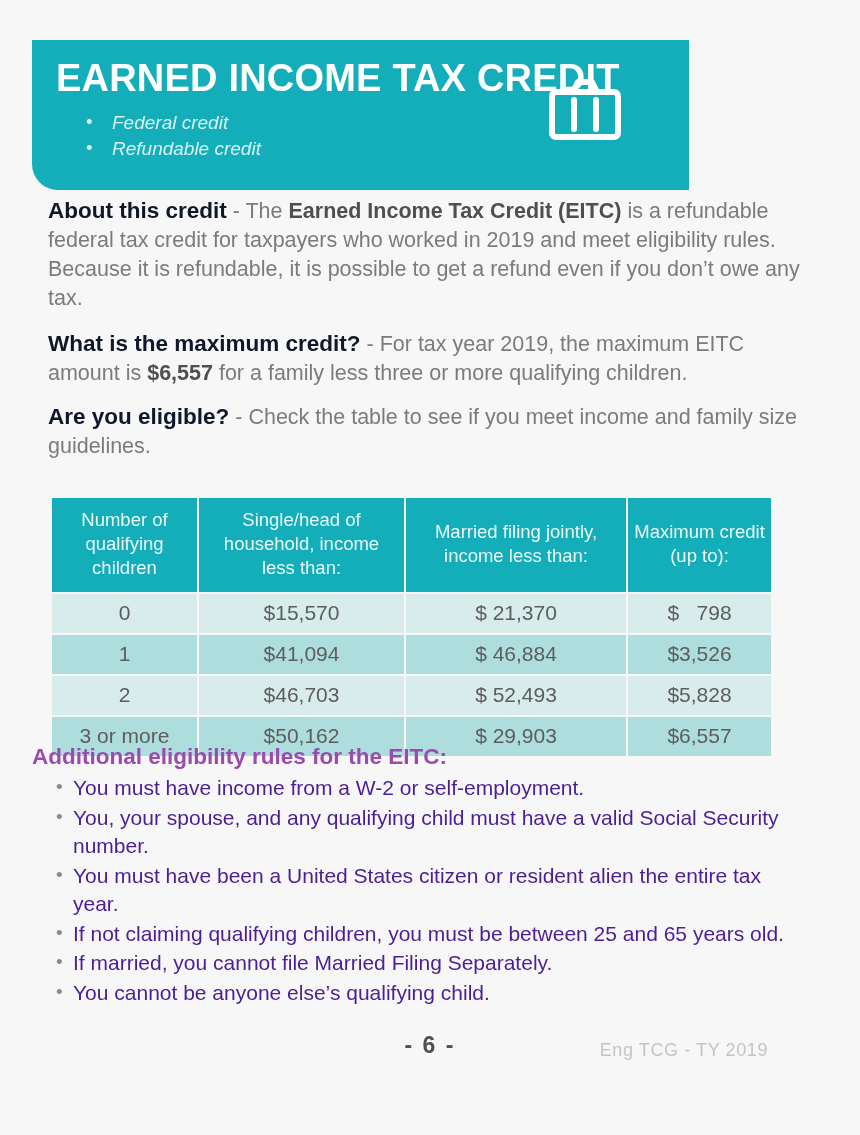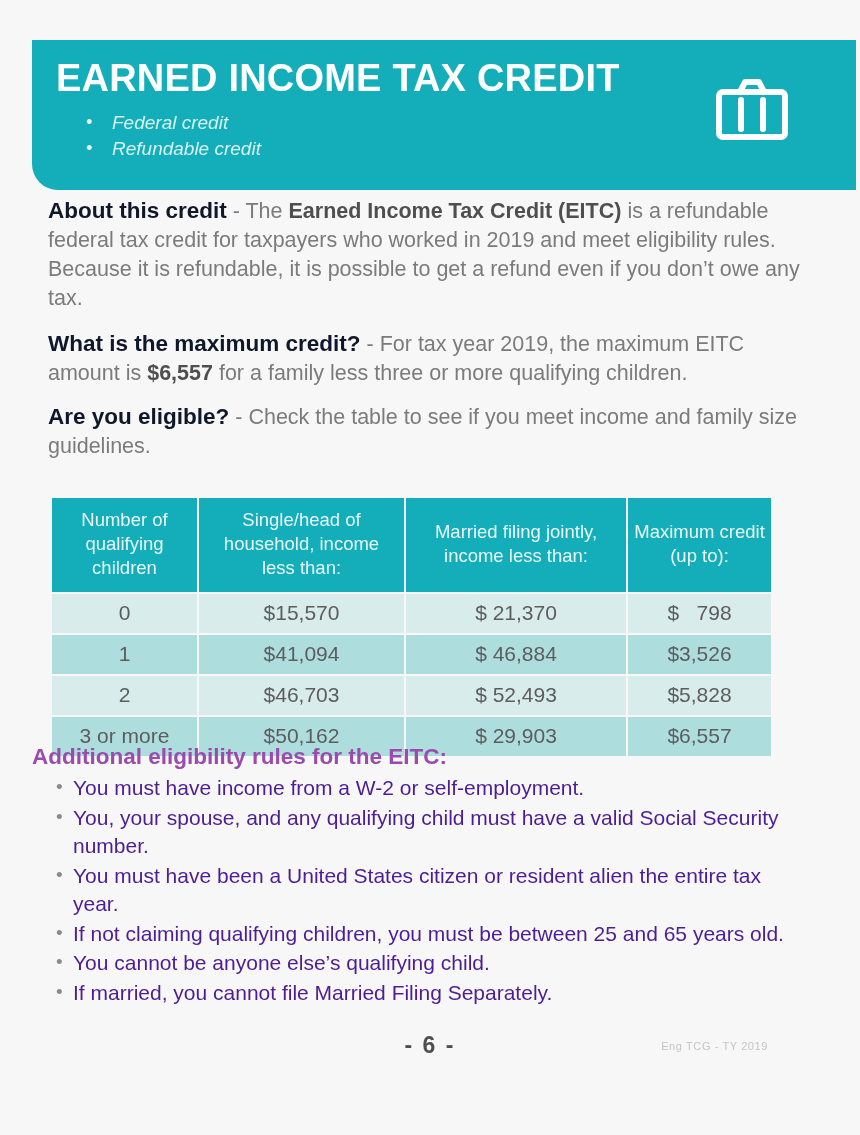--- a/index.html
+++ b/index.html
@@ -19,21 +19,21 @@
     width: 860px;
     height: 1135px;
     background: #f7f7f7;
   }
 
   
   .banner {
     position: absolute;
     left: 32px;
     top: 40px;
-    width: 824px;
+    width: 657px;
     height: 150px;
     background: #13aeba;
     border-bottom-left-radius: 26px;
     box-sizing: border-box;
     padding: 16px 24px 0 24px;
   }
   .banner-title {
     color: #ffffff;
     font-size: 38px;
     font-weight: bold;
@@ -179,21 +179,21 @@
     text-align: center;
     font-size: 23px;
     font-weight: bold;
     color: #4f4f4f;
     letter-spacing: 2px;
   }
   .footer-note {
     position: absolute;
     right: 92px;
     top: 1040px;
-    font-size: 11px;
+    font-size: 18px;
     color: #c4c4c4;
     letter-spacing: 0.6px;
   }
 </style>
 </head>
 <body>
 
 <div class="page">
 
   <div class="banner">
@@ -264,21 +264,21 @@
     </tbody>
   </table>
 
   <div class="rules">
     <h2 class="rules-title">Additional eligibility rules for the EITC:</h2>
     <ul class="rules-list">
       <li>You must have income from a W-2 or self-employment.</li>
       <li>You, your spouse, and any qualifying child must have a valid Social Security number.</li>
       <li>You must have been a United States citizen or resident alien the entire tax year.</li>
       <li>If not claiming qualifying children, you must be between 25 and 65 years old.</li>
+      <li>If married, you cannot file Married Filing Separately.</li>
       <li>You cannot be anyone else’s qualifying child.</li>
-      <li>If married, you cannot file Married Filing Separately.</li>
     </ul>
   </div>
 
   <div class="page-number">- 6 -</div>
   <div class="footer-note">Eng TCG - TY 2019</div>
 
 </div>
 
 </body></html>

